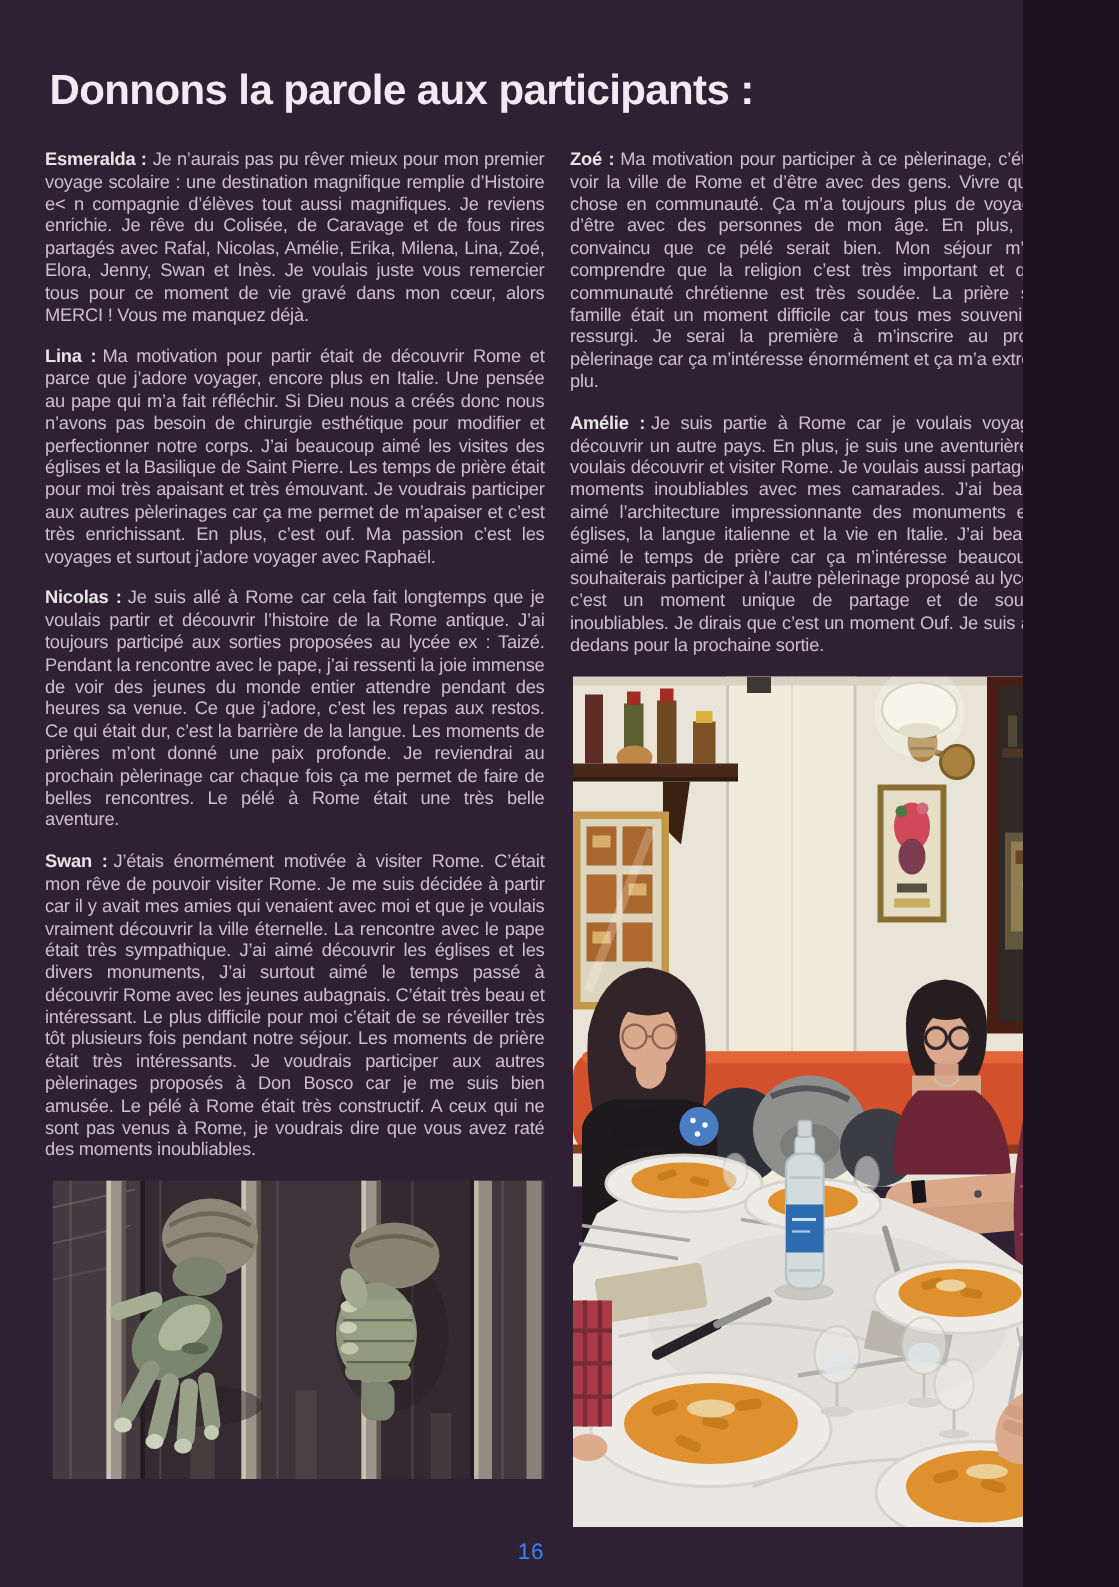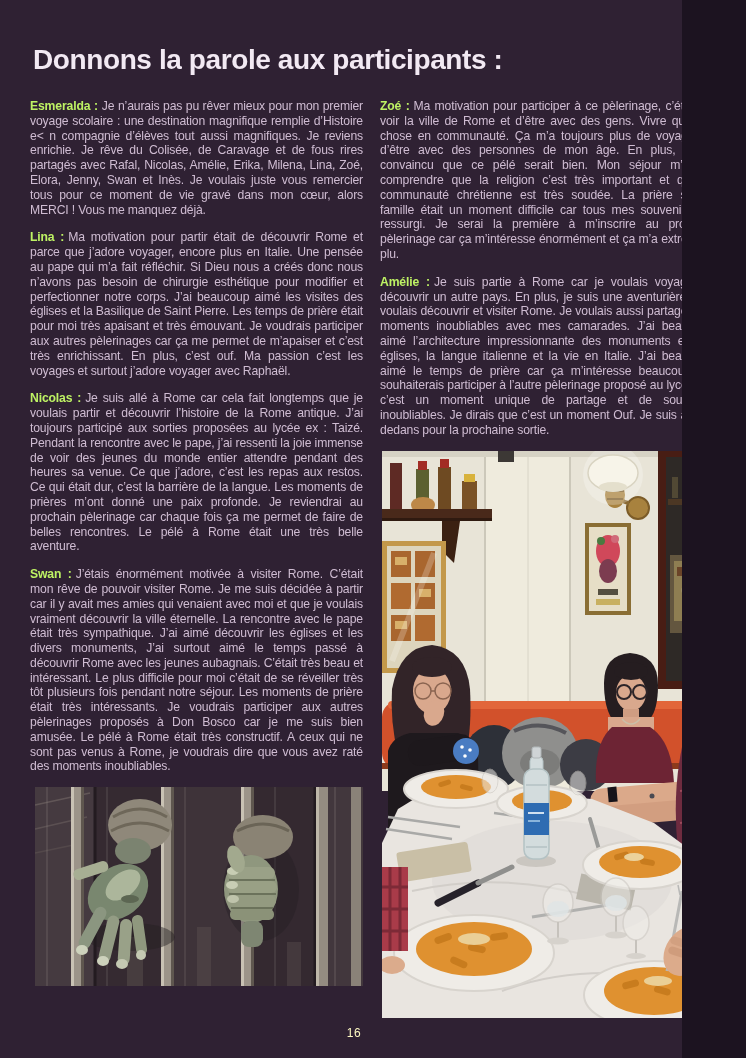--- a/index.html
+++ b/index.html
@@ -14,28 +14,28 @@
     color:#f2e9f3;
   }
   .col{
     position:absolute;top:99px;
     font-size:12.2px;line-height:14.8px;letter-spacing:-0.15px;
     text-align:justify;color:#cfbcd2;
   }
   .col-left{left:30px;width:333px;}
   .col-right{left:380px;width:334px;}
   .para{margin:0 0 13px 0;}
-  .t-label{font-weight:bold;color:#bef264;margin-right:4px;}
+  .t-label{font-weight:bold;color:#e5e5e5;margin-right:4px;}
   .photo{margin-top:13px;}
   .photo svg{display:block;}
   .photo-left{width:328px;margin-left:5px;}
   .photo-right{width:326px;margin-left:2px;}
   .pagenum{
     position:absolute;left:0;right:0;top:1026px;text-align:center;
-    font-size:12px;color:#fef9c3;letter-spacing:0.5px;padding-left:26px;
+    font-size:15px;color:#3b82f6;letter-spacing:0.5px;padding-left:26px;
   }
 </style>
 </head>
 <body>
 
 <div class="page">
 
   <h1 class="title">Donnons la parole aux participants :</h1>
 
   <div class="col col-left">

